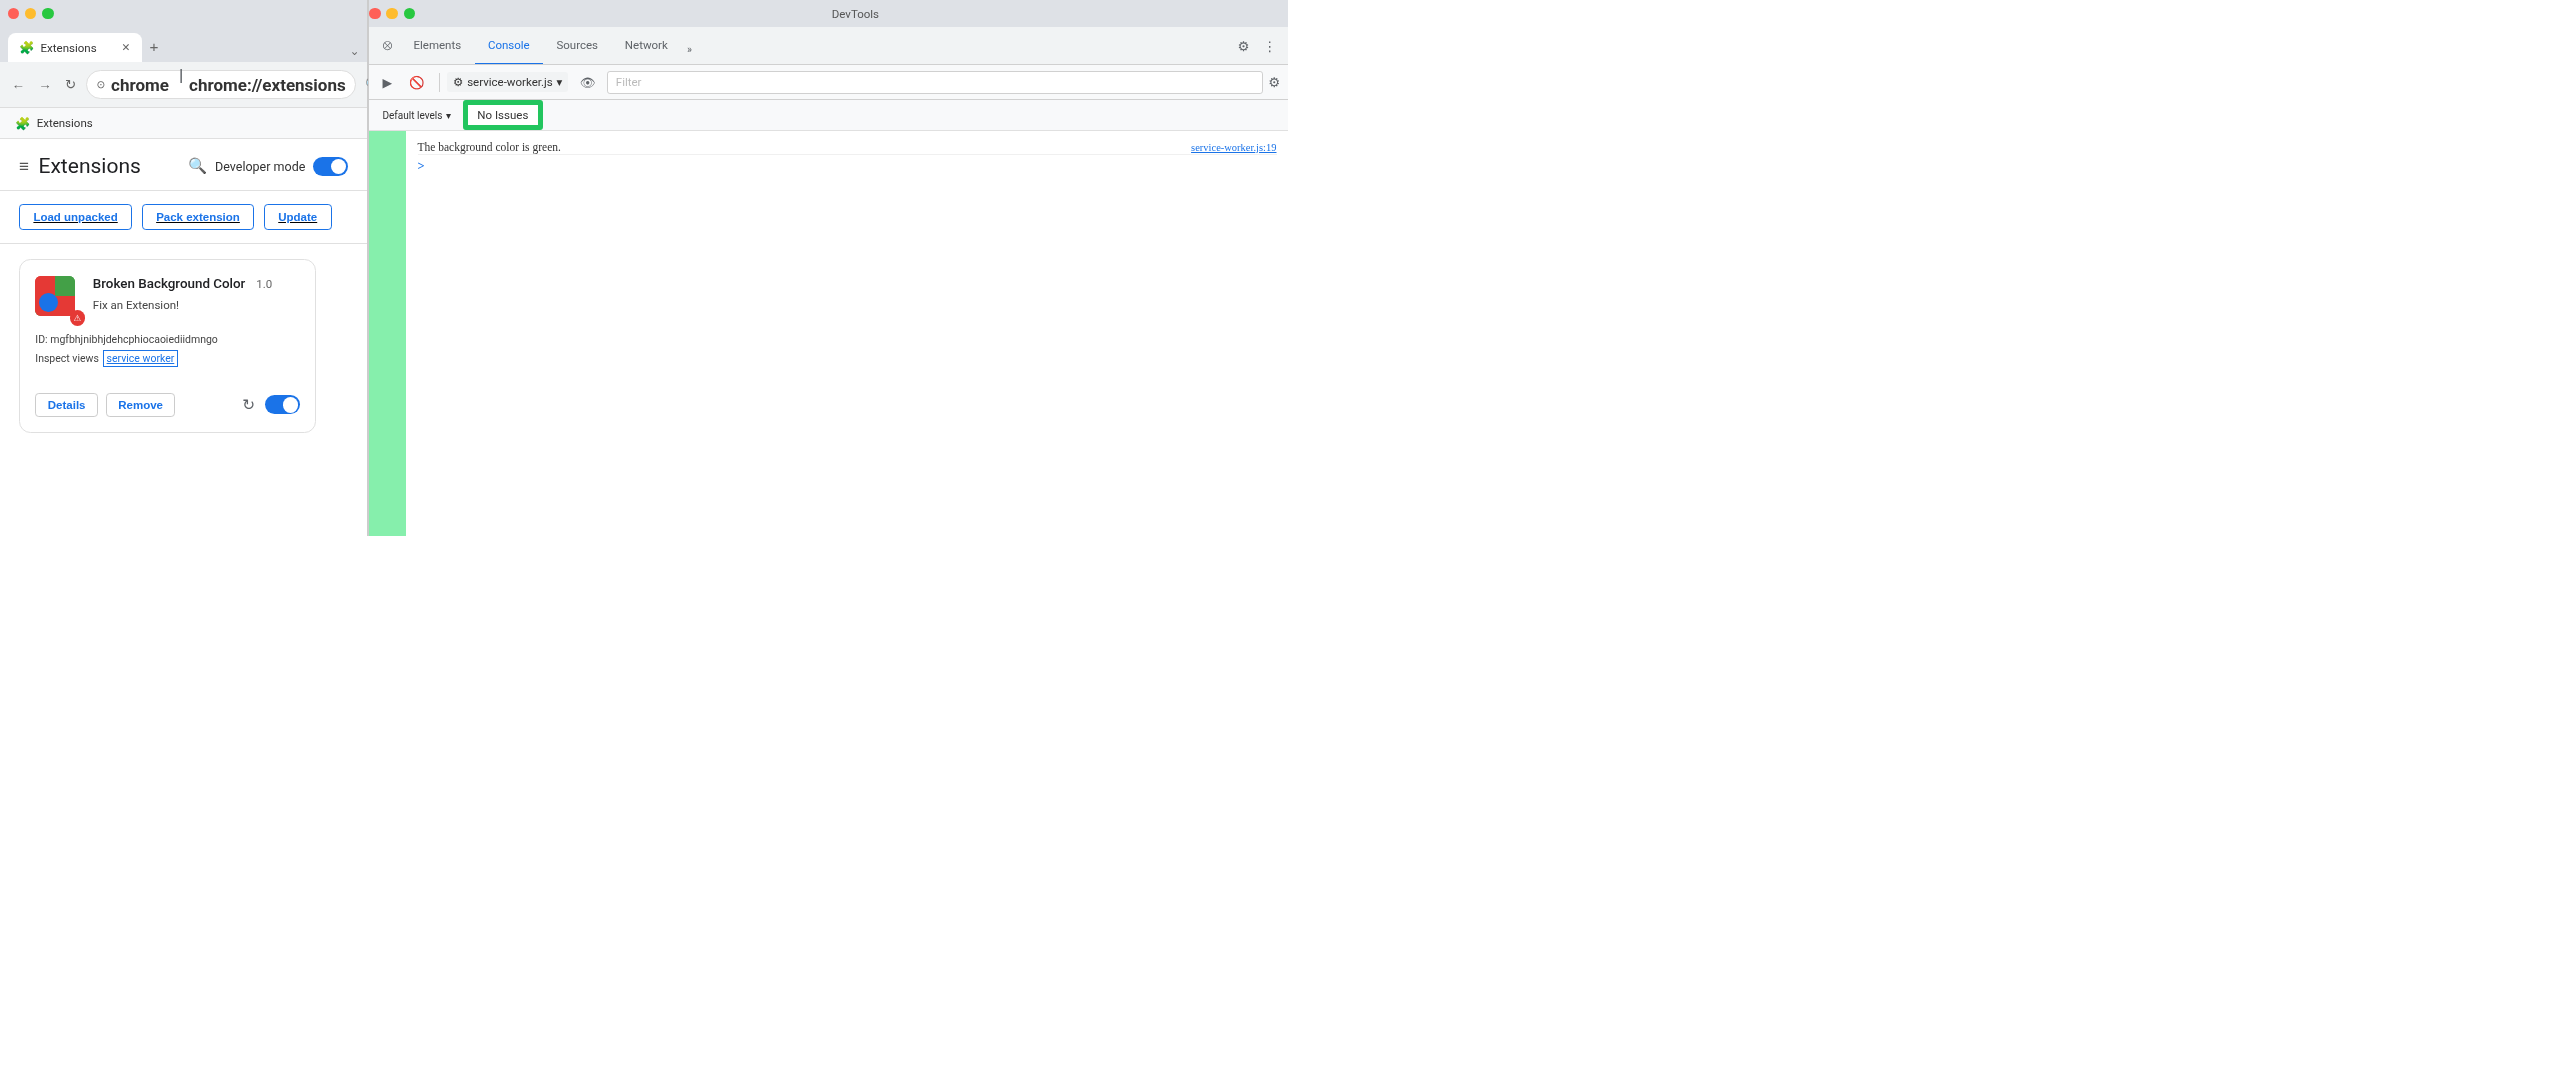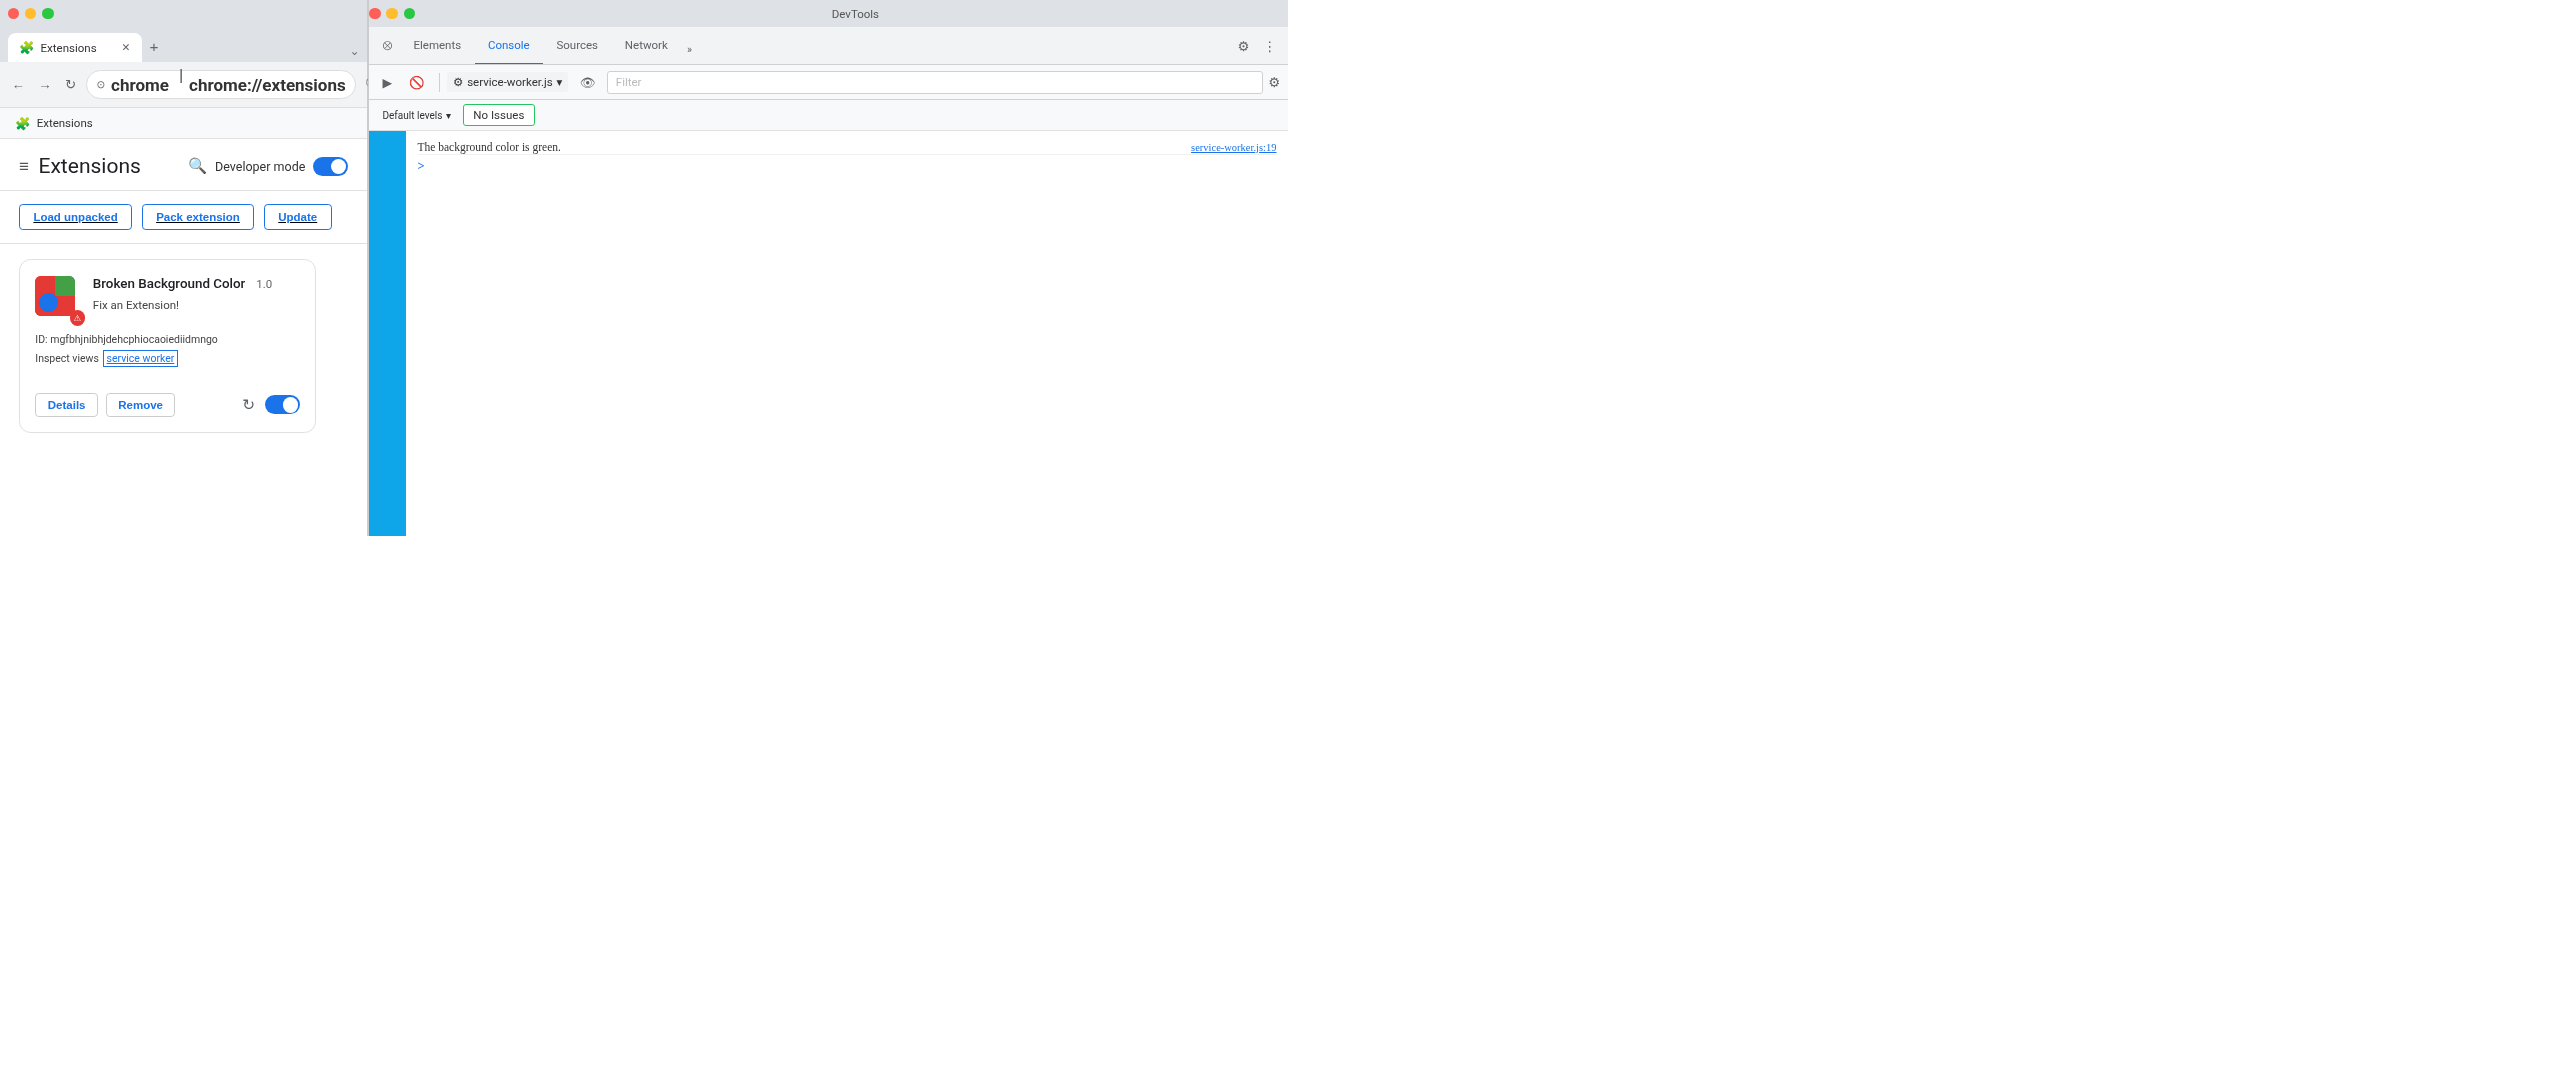--- a/index.html
+++ b/index.html
@@ -361,21 +361,21 @@
       height: 15.3px;
       border-radius: 50%;
       background: #fff;
     }
 
     
     .devtools-panel {
       flex: 1;
       display: flex;
       flex-direction: column;
-      background: #0ea5e9;
+      background: #86efac;
       border-left: 1px solid #ccc;
     }
 
     
     .dt-title-bar {
       background: #dee1e6;
       height: 27px;
       display: flex;
       align-items: center;
       justify-content: center;
@@ -513,21 +513,21 @@
       align-items: center;
       gap: 3.8px;
       font-size: 10px;
       color: #333;
       cursor: pointer;
       padding: 2.9px 5.8px;
       border-radius: 2.9px;
     }
     .no-issues-badge {
       background: #fff;
-      border: 1px solid #22c55e;
+      border: 5px solid #22c55e;
       border-radius: 2.9px;
       padding: 2.9px 9.6px;
       font-size: 11.5px;
       color: #333;
       cursor: pointer;
     }
 
     
     .console-output {
       flex: 1;

